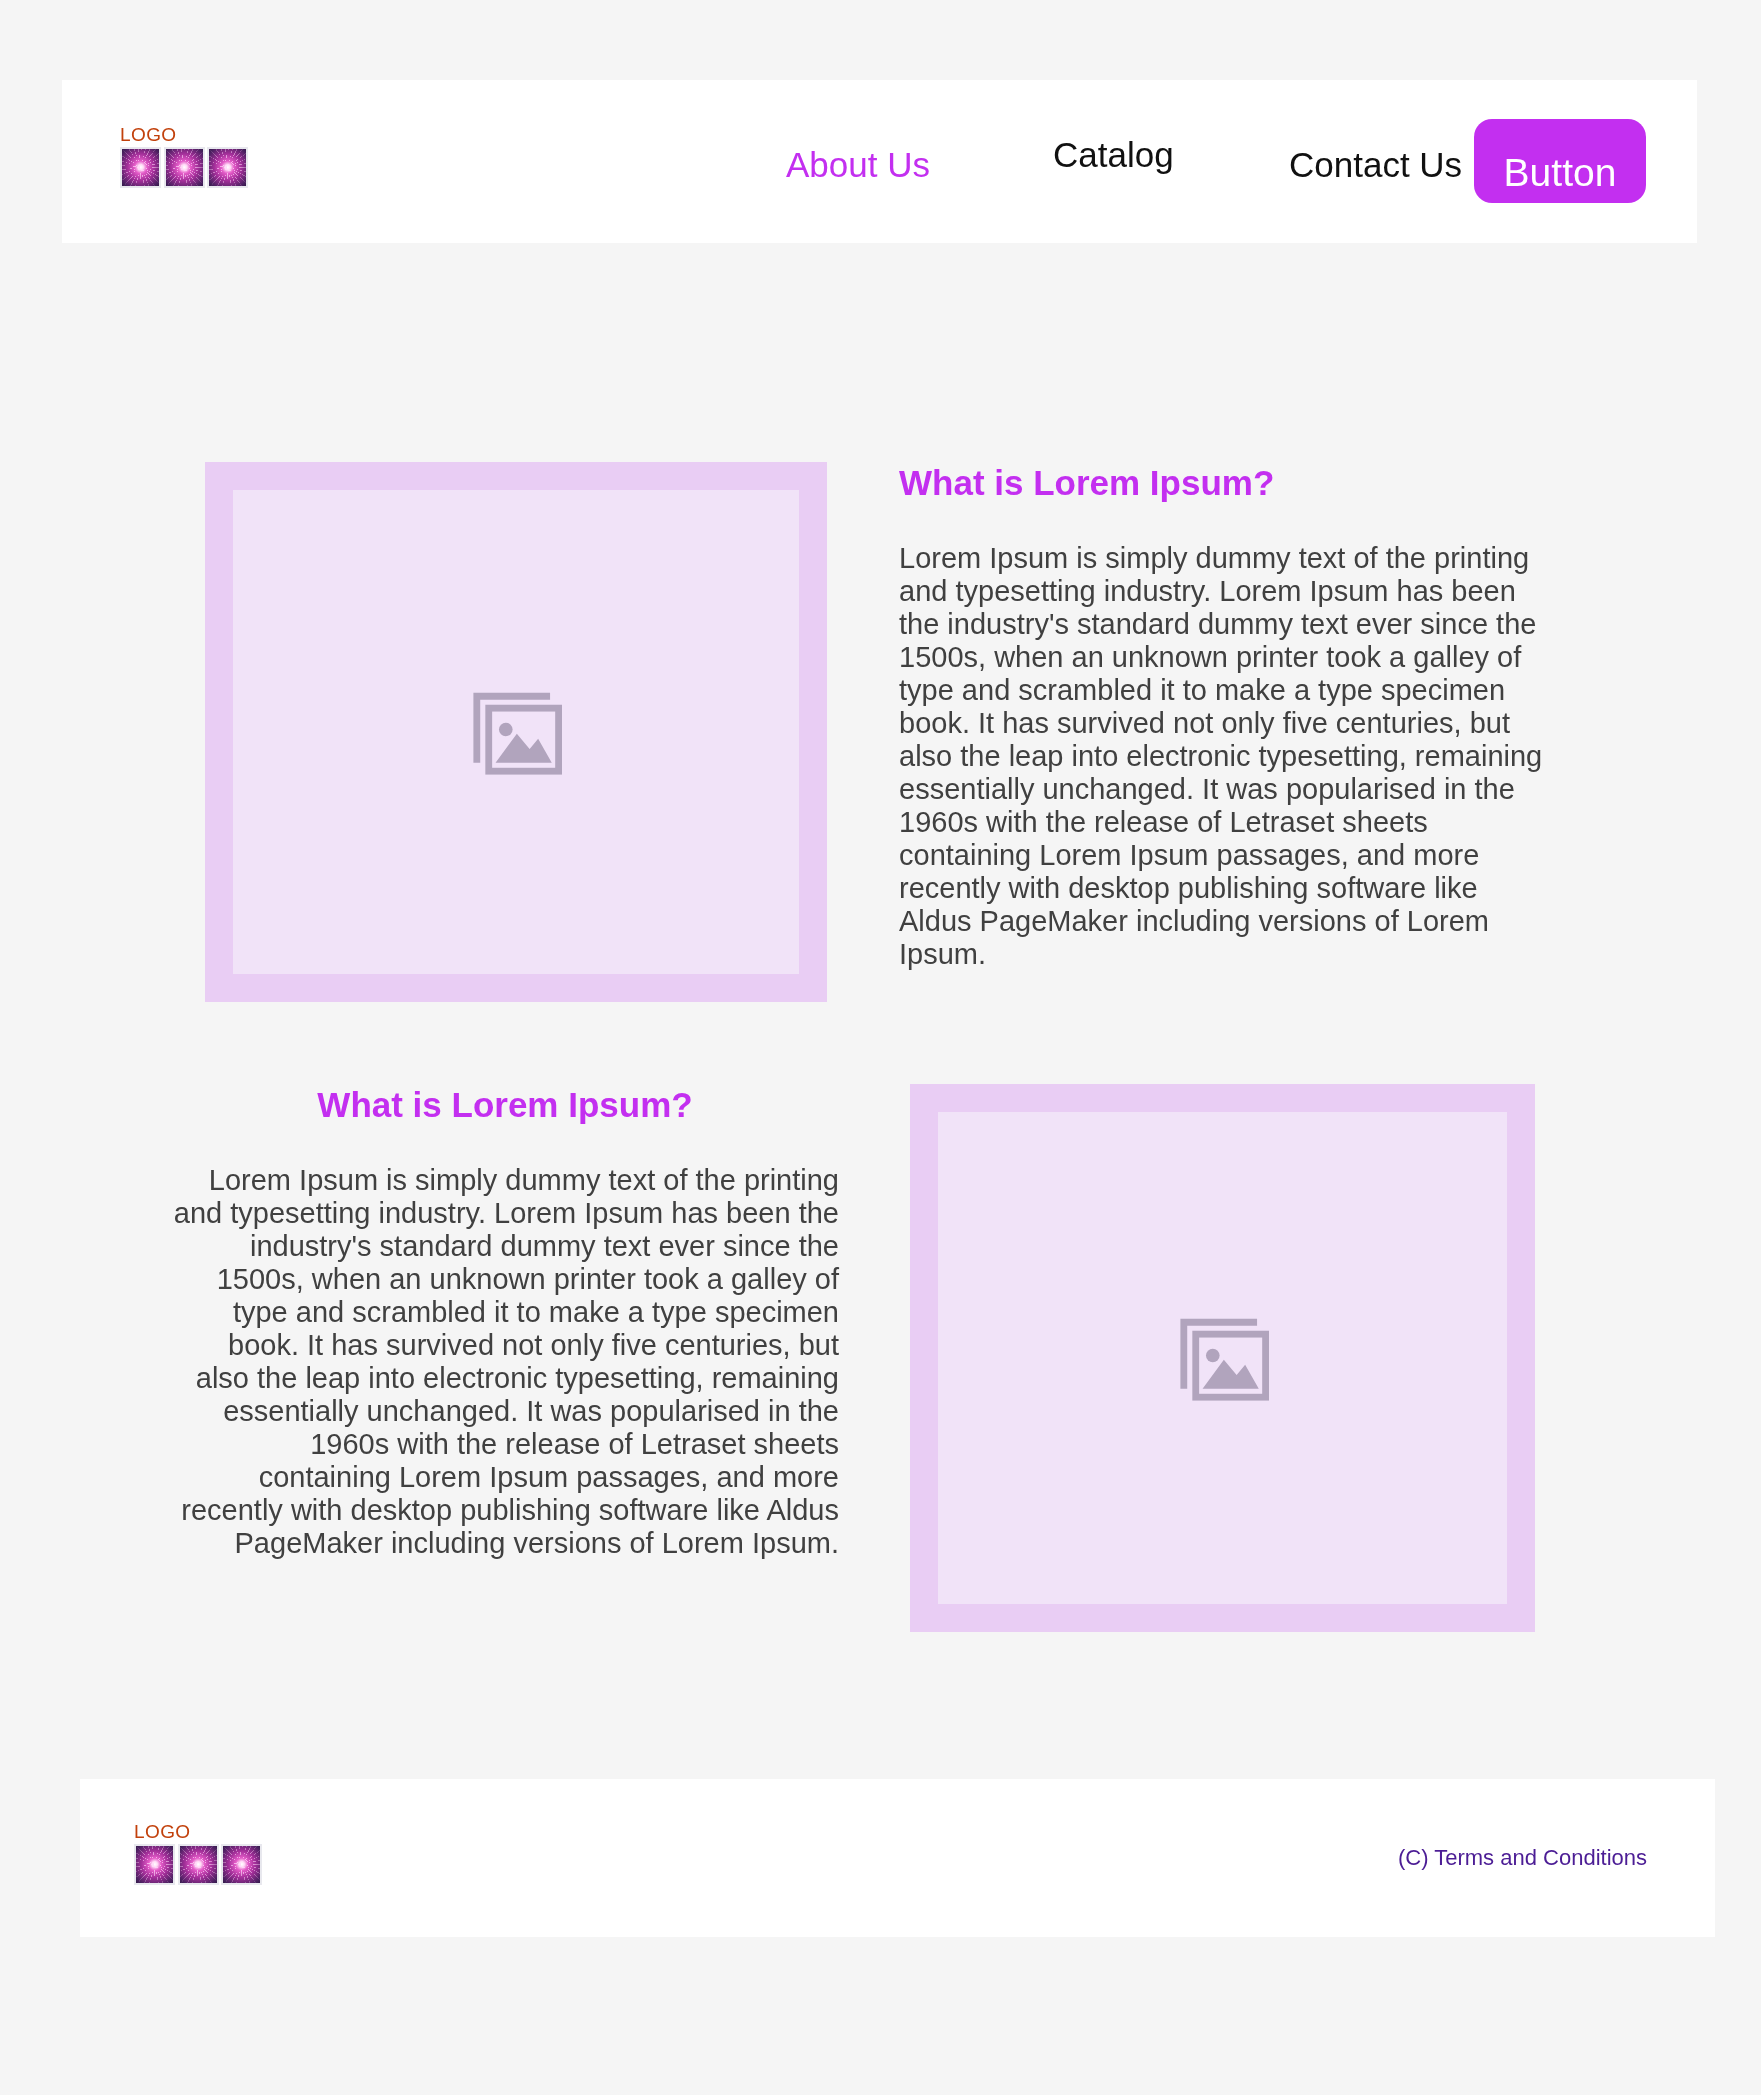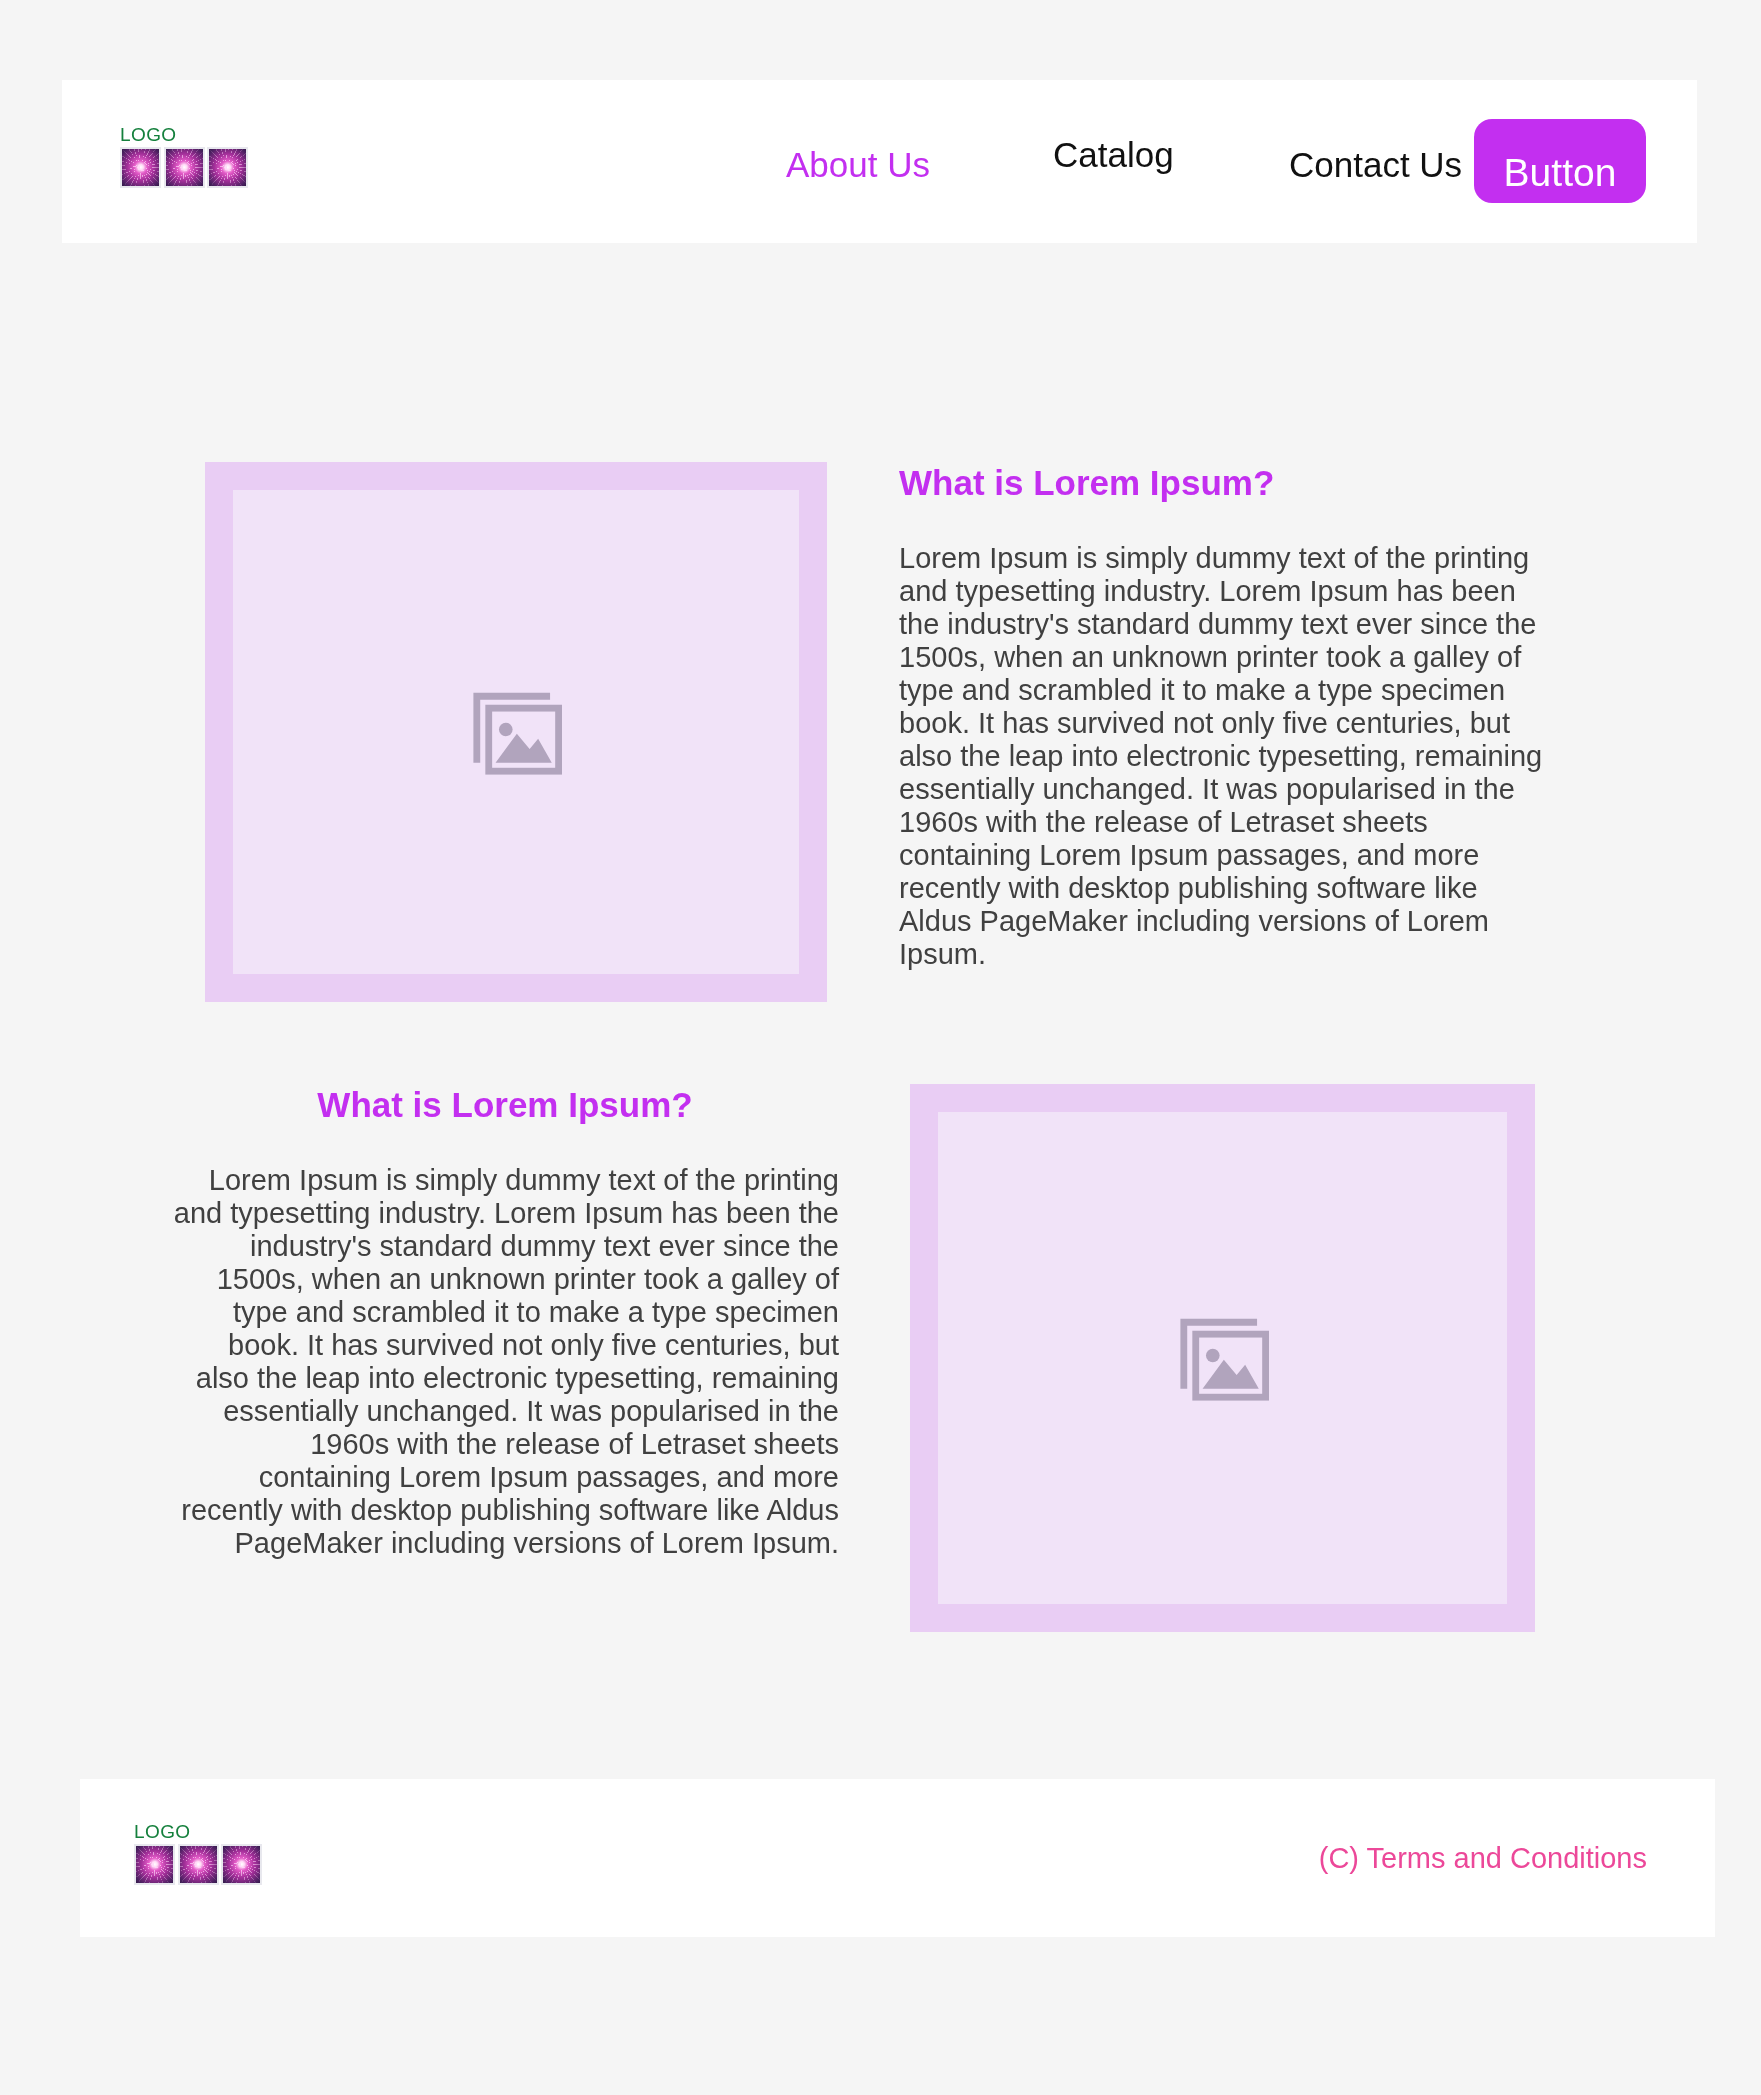--- a/index.html
+++ b/index.html
@@ -35,21 +35,21 @@
     position: absolute;
     left: 58px;
     top: 45px;
     width: 188px;
   }
   .logo-text {
     font-family: "Liberation Sans", sans-serif;
     font-size: 19px;
     font-weight: 400;
     letter-spacing: 0.4px;
-    color: #15803d;
+    color: #c2410c;
     line-height: 1.05;
     margin-bottom: 1.7px;
   }
   .logo-images {
     display: flex;
     gap: 2.6px;
   }
   .spark {
     width: 41px;
     height: 41px;
@@ -205,22 +205,22 @@
   .footer .logo-block {
     left: 54px;
     top: 43px;
   }
   .footer-terms {
     position: absolute;
     right: 68px;
     top: 50%;
     transform: translateY(-50%);
     font-family: "Liberation Sans", sans-serif;
-    font-size: 29px;
-    color: #ec4899;
+    font-size: 22px;
+    color: #4c1d95;
     white-space: nowrap;
     cursor: pointer;
   }
 </style>
 </head>
 <body>
 
 <div class="page">
 
   <header class="header">

